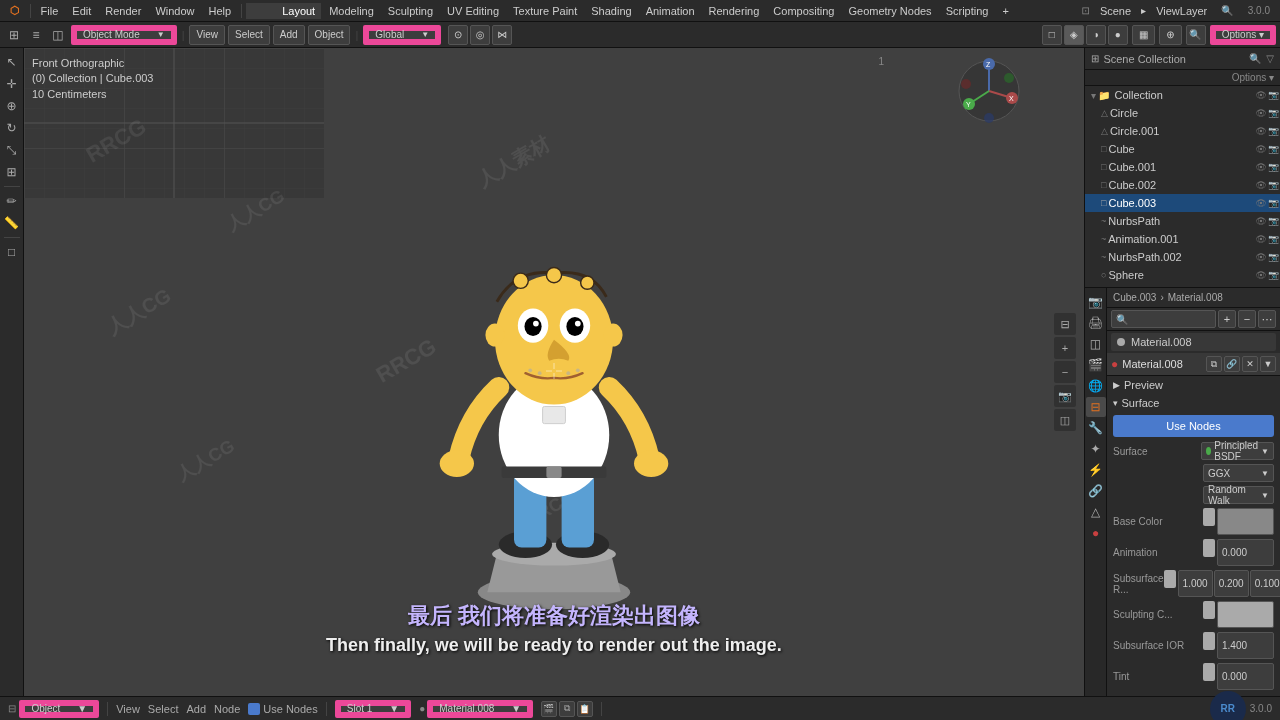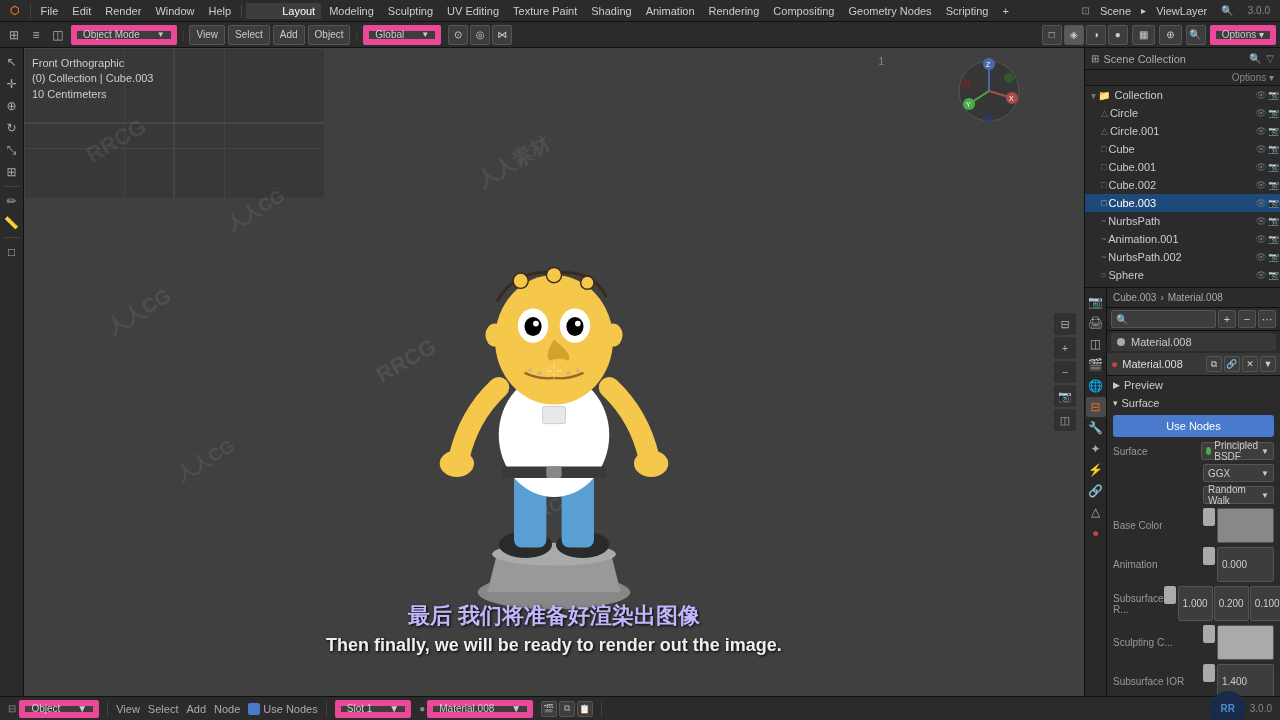--- a/index.html
+++ b/index.html
@@ -319,21 +319,21 @@
     }
     .prop-label {
       color: #999;
       width: 90px;
       font-size: 10px;
     }
     .prop-value {
       flex: 1;
       background: #3d3d3d;
       border: 1px solid #555;
-      height: 35px;
+      height: 27px;
       display: flex;
       align-items: center;
       padding: 0 4px;
       font-size: 10px;
       color: #ccc;
       border-radius: 2px;
     }
     .prop-dropdown {
       display: flex;
       align-items: center;

